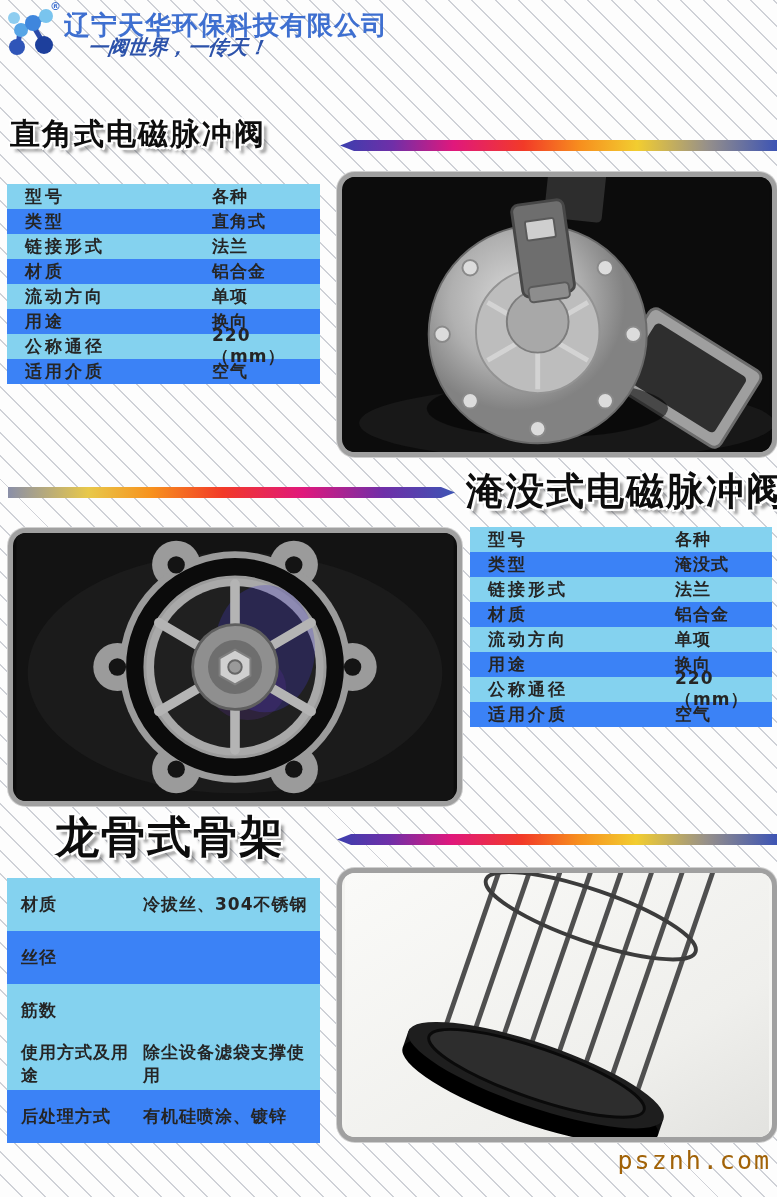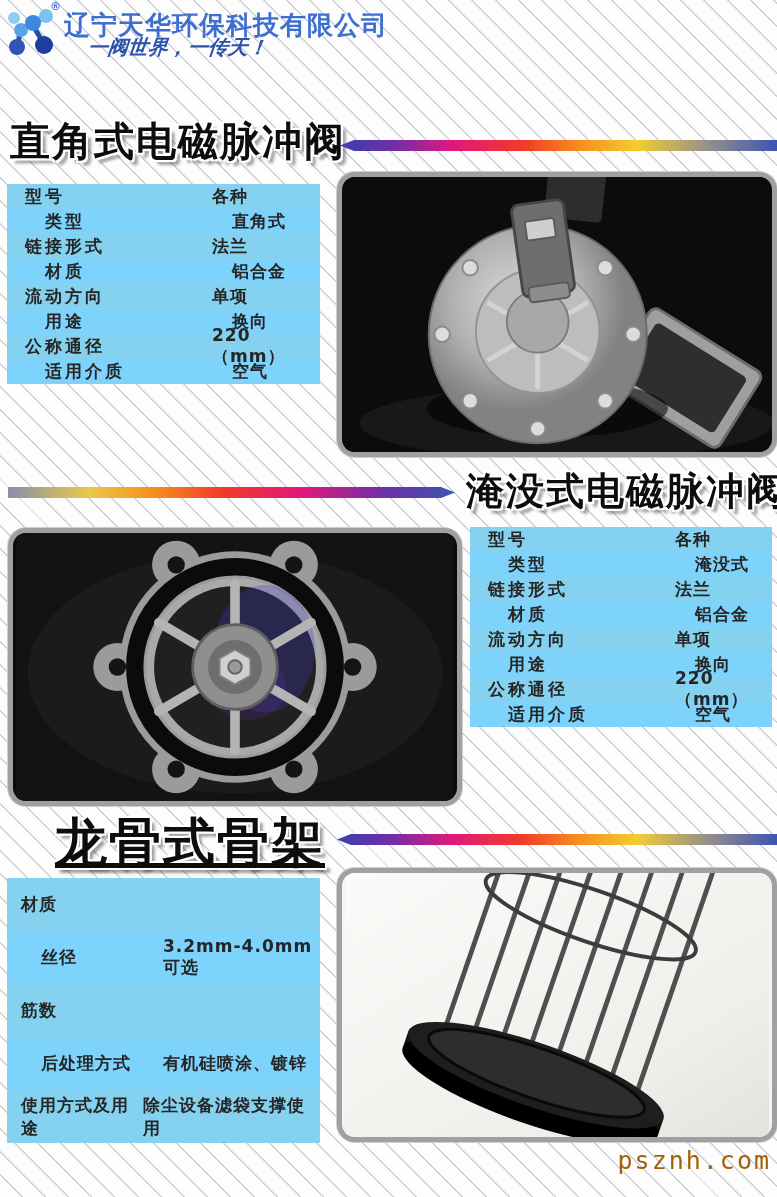--- a/index.html
+++ b/index.html
@@ -14,35 +14,35 @@
   
   .company-name{left:64px;top:8px;font-size:26px;font-weight:bold;color:#3e6fd0;letter-spacing:1px;}
   .reg-mark{left:50px;top:0px;font-size:11px;color:#3e6fd0;font-weight:bold;}
   .slogan{left:88px;top:34px;font-size:20px;font-weight:bold;font-style:italic;
     color:#2c52aa;font-family:"DejaVu Serif",serif;transform:skewX(-6deg);}
 
   
   .sec-title{font-weight:bold;color:#0d0d0d;letter-spacing:2px;white-space:nowrap;
     text-shadow:-2px -2px 0 #fff,2px -2px 0 #fff,-2px 2px 0 #fff,2px 2px 0 #fff,
       5px 5px 3px rgba(40,40,40,.45);}
-  .t-40{font-size:40px;} .t-38{font-size:38px;} .t-44{font-size:52px;text-decoration:underline;}
+  .t-40{font-size:30px;} .t-38{font-size:38px;} .t-44{font-size:44px;}
 
   
   .grad-bar{height:11px;}
   .bar-left{clip-path:polygon(0 50%,14px 0,100% 0,100% 100%,14px 100%);
     background:linear-gradient(90deg,#3b3fae 0%,#6f2fa8 12%,#e0187c 26%,#f23a28 42%,
       #f78f1e 55%,#f2cd30 68%,#96908a 84%,#3d54b4 100%);}
   .bar-right{clip-path:polygon(0 0,calc(100% - 14px) 0,100% 50%,calc(100% - 14px) 100%,0 100%);
     background:linear-gradient(90deg,#8a8fa8 0%,#e8c84a 18%,#f7921e 32%,#f23a28 48%,
       #e0187c 66%,#6f2fa8 84%,#3d54b4 100%);}
 
   
   .spec-table{font-weight:bold;color:#252525;}
   .t-row{display:flex;align-items:center;}
-  .dark{background:#84d2ef;} .light{background:#7dd3fc;padding-left:20px;}
+  .dark{background:#84d2ef;} .light{background:#3b82f6;}
   .tbl-a .t-row{height:25px;font-size:17px;}
   .tbl-a .t-label{flex:0 0 auto;padding-left:18px;width:187px;letter-spacing:3px;}
   .tbl-b .t-row{height:53px;font-size:17px;}
   .tbl-b .t-label{flex:0 0 auto;padding-left:14px;width:122px;letter-spacing:1px;}
   .t-value{flex:1;letter-spacing:1px;}
 
   
   .photo{border:5px solid #a0a0a0;border-radius:18px;overflow:hidden;
     box-shadow:0 0 0 1px #cfcfcf;box-sizing:border-box;background:#0c0c0c;}
   .photo svg{display:block;width:100%;height:100%;}
@@ -235,35 +235,35 @@
       <span class="t-value">空气</span>
     </div>
 </div>
 
 <div class="abs sec-title t-44" style="left:55px;top:808px">龙骨式骨架</div>
 <div class="abs grad-bar bar-left" style="left:337px;top:834px;width:440px"></div>
 
 <div class="abs spec-table tbl-b" style="left:7px;top:878px;width:313px">
   <div class="t-row dark">
       <span class="t-label">材质</span>
+      <span class="t-value">冷拔丝、304不锈钢</span>
     </div>
   <div class="t-row light">
       <span class="t-label">丝径</span>
-      <span class="t-value">3.2mm-4.0mm可选</span>
     </div>
   <div class="t-row dark">
       <span class="t-label">筋数</span>
+    </div>
+  <div class="t-row dark">
+      <span class="t-label">使用方式及用途</span>
+      <span class="t-value">除尘设备滤袋支撑使用</span>
     </div>
   <div class="t-row light">
       <span class="t-label">后处理方式</span>
       <span class="t-value">有机硅喷涂、镀锌</span>
-    </div>
-  <div class="t-row dark">
-      <span class="t-label">使用方式及用途</span>
-      <span class="t-value">除尘设备滤袋支撑使用</span>
     </div>
 </div>
 
 <div class="abs photo photo-light" style="left:337px;top:868px;width:440px;height:274px">
   <svg viewBox="0 0 440 274">
     <defs>
       <linearGradient id="bg3" x1="0" y1="0" x2="1" y2="1">
         <stop offset="0%" stop-color="#fafaf8"></stop>
           <stop offset="70%" stop-color="#efefec"></stop>
         <stop offset="100%" stop-color="#e2e2df"></stop>

